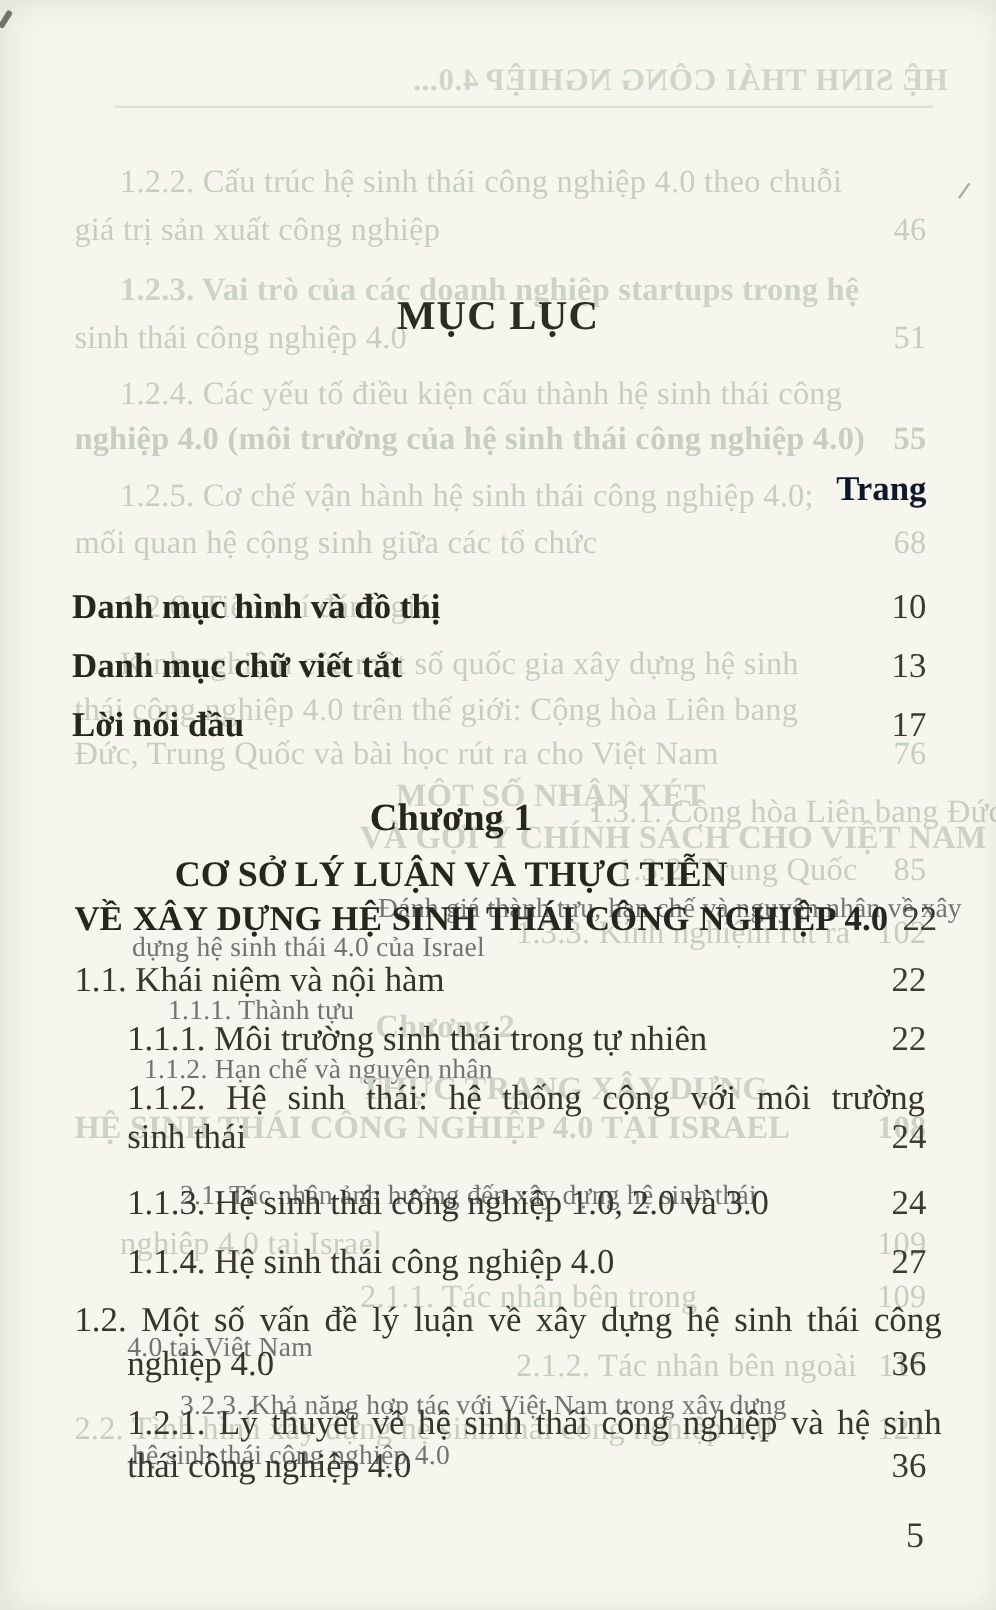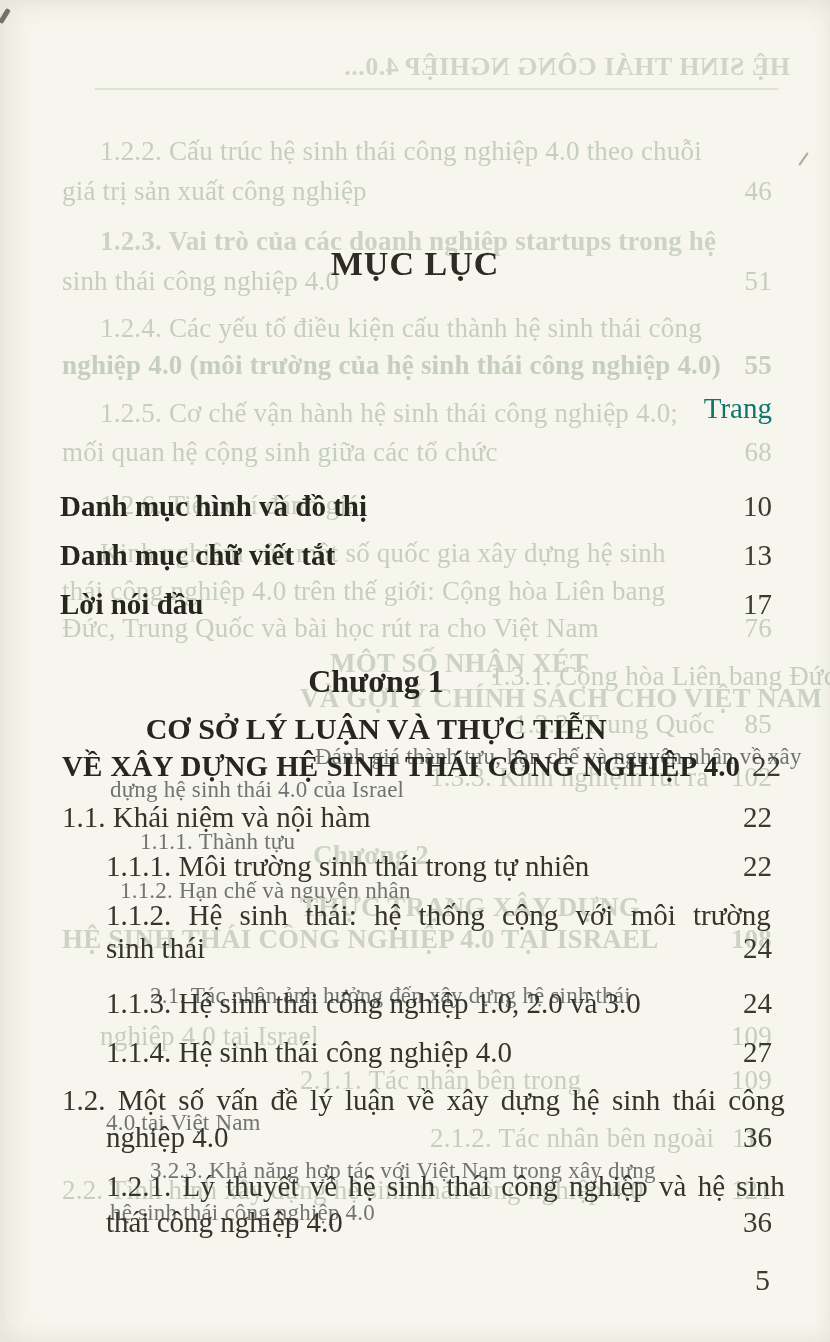--- a/index.html
+++ b/index.html
@@ -37,21 +37,21 @@
     background:#dde2d5;filter:blur(.5px);
   }
   
   .title{
     position:absolute;top:245px;left:0;right:0;
     text-align:center;font-size:34px;font-weight:bold;color:#2c2c24;
     letter-spacing:1px;
   }
   .trang{
     position:absolute;top:392px;right:58px;
-    font-size:29px;color:#0f766e;
+    font-size:29px;color:#0f172a;font-weight:bold;
   }
   .row{
     position:absolute;right:58px;
     display:flex;justify-content:space-between;align-items:baseline;
     font-size:29px;line-height:1.15;white-space:nowrap;
   }
   .row .num{font-size:29px;color:#3a3a31;padding-left:12px;}
   .bold{font-weight:bold;color:#26261f;}
   .plain-line{
     position:absolute;font-size:29px;line-height:1.15;

